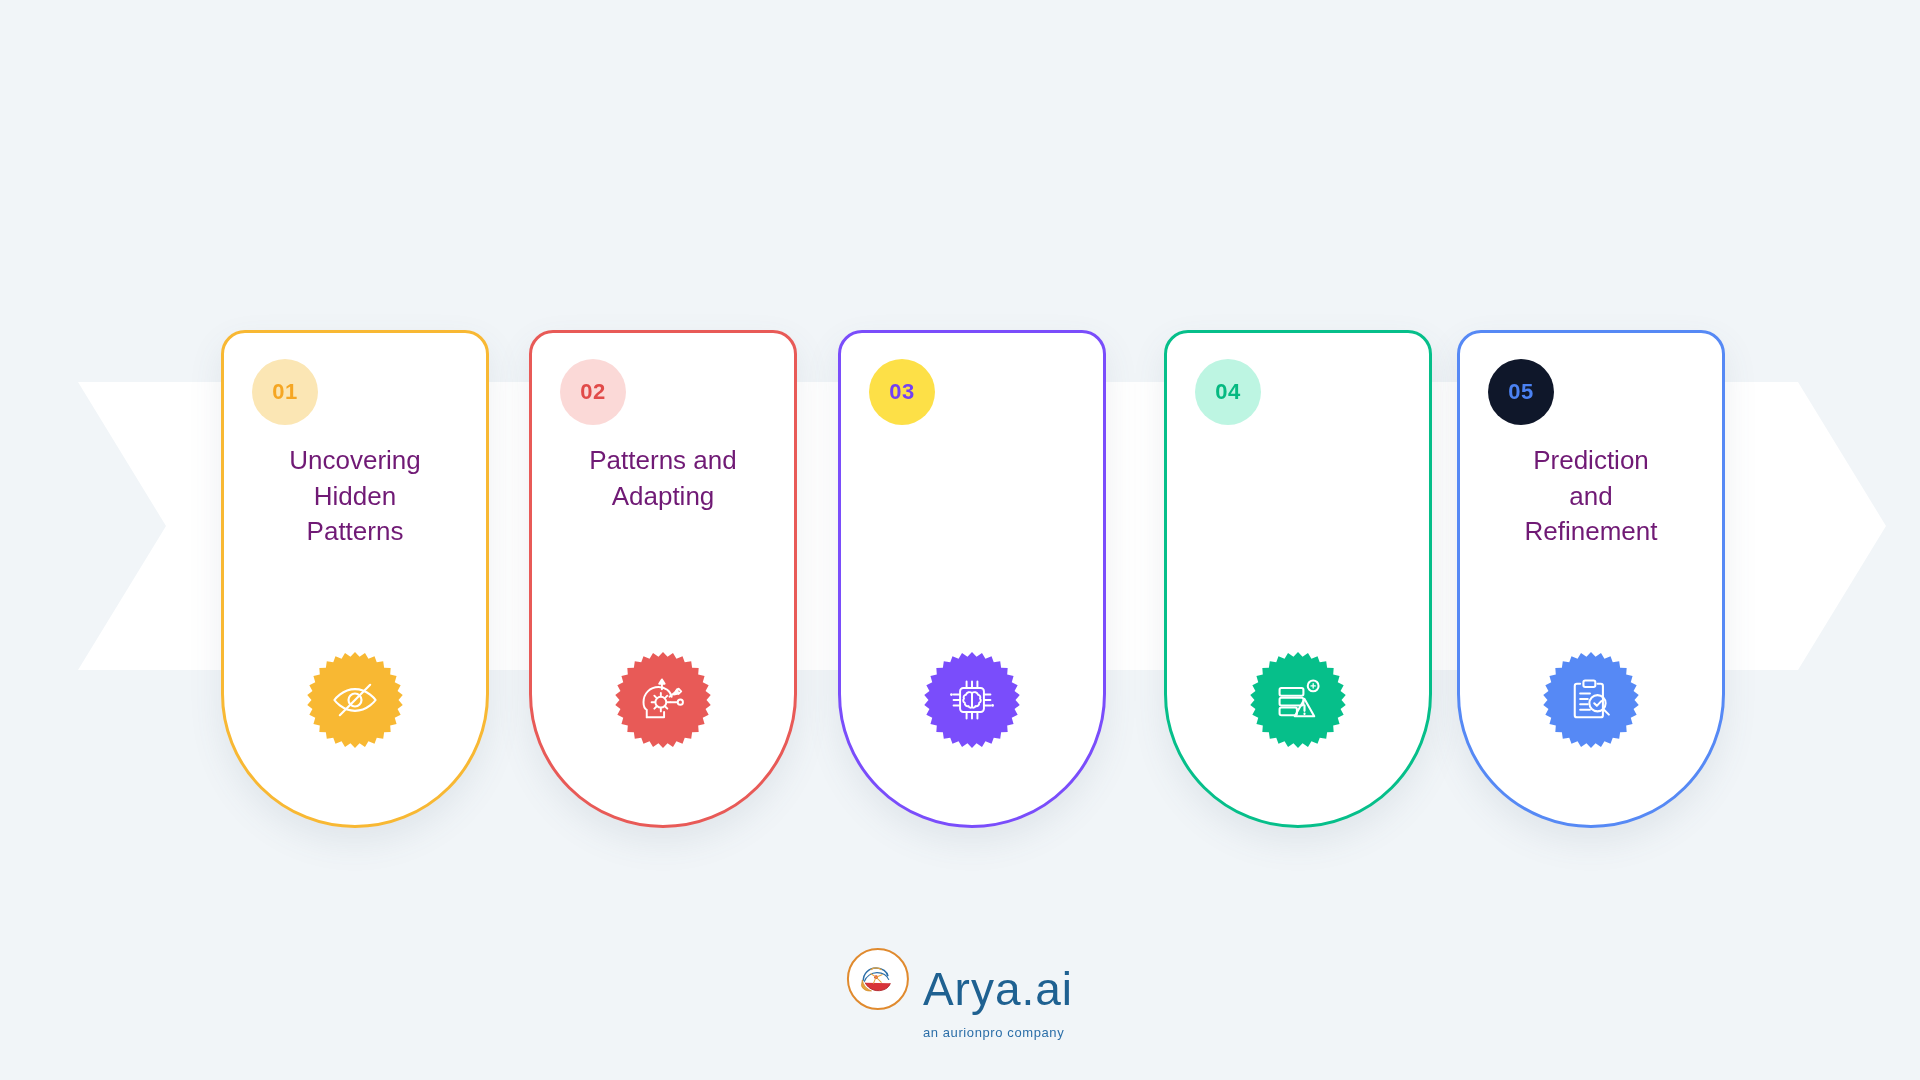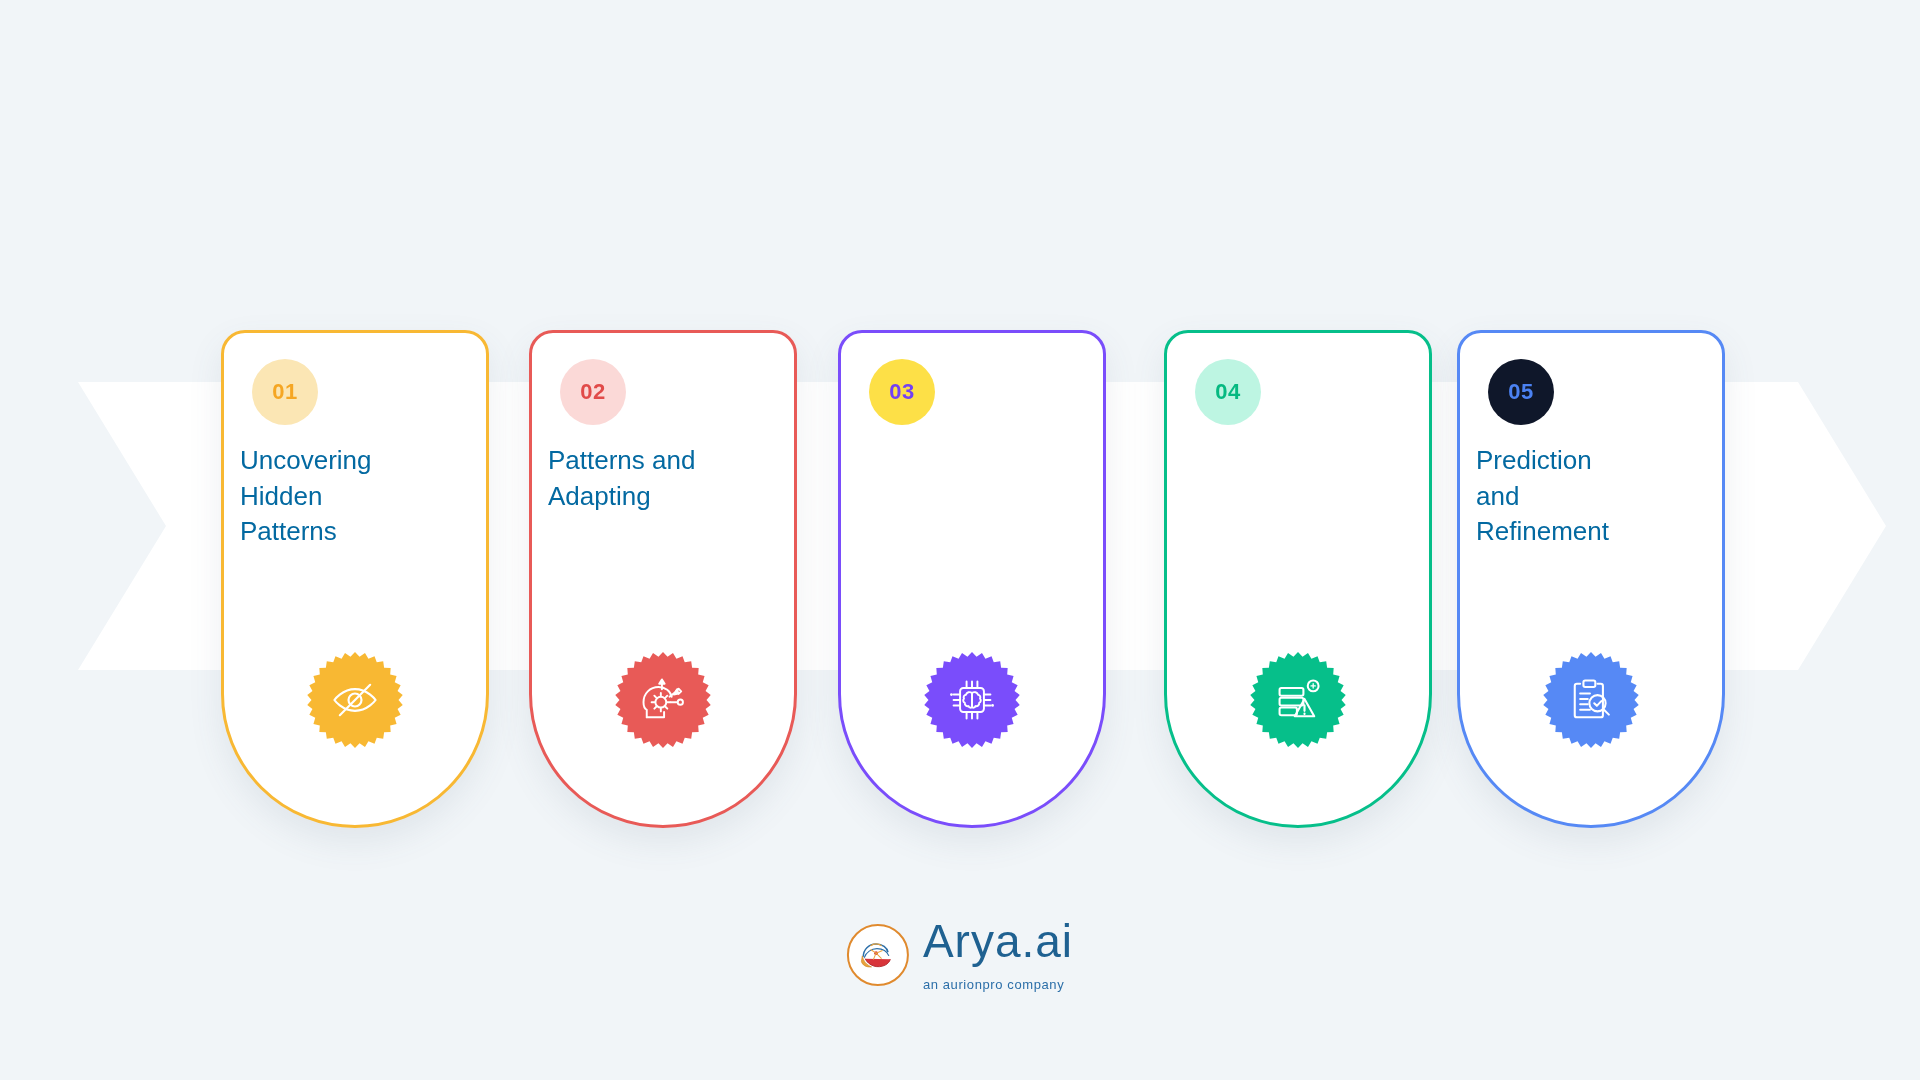--- a/index.html
+++ b/index.html
@@ -86,23 +86,24 @@
     font-size: 22px;
     font-weight: 700;
     letter-spacing: 0.5px;
   }
 
   .card-title {
     position: absolute;
     left: 16px;
     right: 16px;
     top: 110px;
+    text-align: center;
     font-size: 26px;
     line-height: 1.37;
-    color: #0369a1;
+    color: #701a75;
     font-weight: 400;
     white-space: pre-line;
   }
 
   
   .icon-medallion {
     position: absolute;
     left: 50%;
     transform: translateX(-50%);
     top: 318px;
@@ -298,18 +299,18 @@
         <path d="M8 26c0-8 6-14 14-14 7 0 12 4 13 9" fill="none" stroke="#2b6ea8" stroke-width="1.6"></path>
         <path d="M9 27c2-6 8-10 14-10 6 0 11 3 13 8" fill="none" stroke="#2b6ea8" stroke-width="1.2"></path>
         <path d="M10 28c4 8 14 11 22 7 3-1.6 5-4 5.5-6.5" fill="#d8343a" stroke="#b02a2f" stroke-width="1"></path>
         <path d="M7 25c1 6 5 10 10 12 -6 .5-10-2-11-6z" fill="#e8a33c" stroke="#d08b2a" stroke-width=".8"></path>
         <path d="M16 14c3-3 9-3 12 0" fill="none" stroke="#e8a33c" stroke-width="1.4"></path>
         <circle cx="22" cy="22" r="2" fill="#d8343a"></circle>
         <path d="M22 22l-6-4M22 22l7-3M22 22l-3 7M22 22l6 6" stroke="#e8a33c" stroke-width="1.1" fill="none"></path>
       </svg>
     </div>
     <div class="logo-text-block">
-      <div class="logo-name" style="color: rgb(31, 97, 145);">Arya.ai</div>
+      <div class="logo-name" style="color: rgb(31, 97, 145); margin-top: 48px;">Arya.ai</div>
       <div class="logo-tag">an aurionpro company</div>
     </div>
   </div>
 
 </div>
 
 </body></html>

